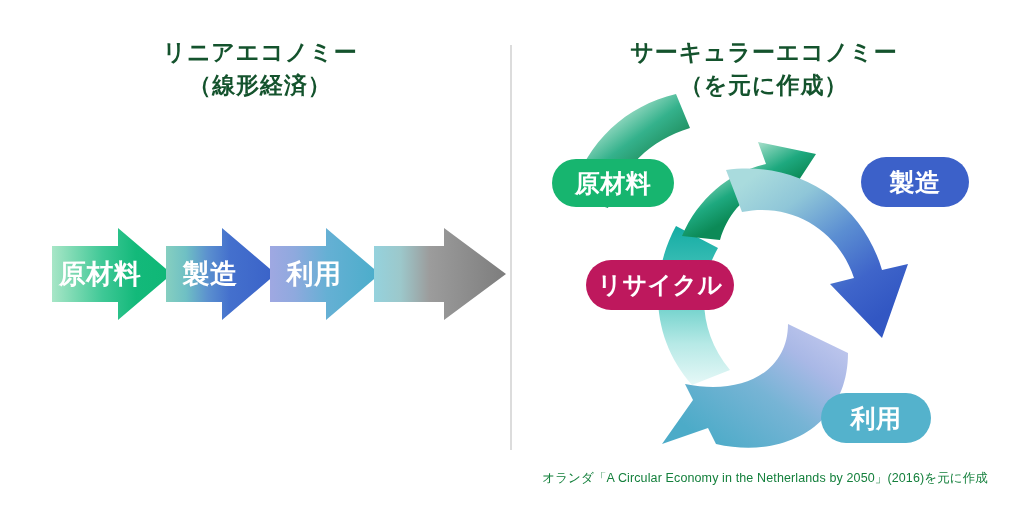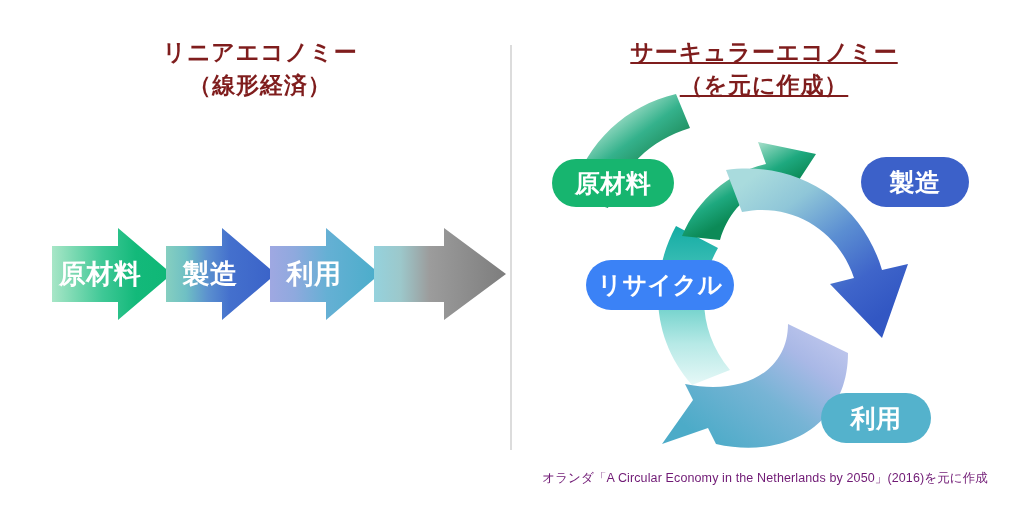--- a/index.html
+++ b/index.html
@@ -14,24 +14,24 @@
   
   .divider{
     position:absolute;left:510px;top:45px;width:2px;height:405px;
     background:#dcdcdc;
   }
 
   
   .title{
     position:absolute;text-align:center;
     font-size:23px;font-weight:700;letter-spacing:.04em;
-    color:#7f1d1d;line-height:1.42;
+    color:#14532d;line-height:1.42;
   }
   .title-left{left:40px;top:36px;width:440px;}
-  .title-right{left:540px;top:36px;width:448px;text-decoration:underline;}
+  .title-right{left:540px;top:36px;width:448px;}
   .title .l2{display:block;}
 
   
   .lin-wrap{position:absolute;left:40px;top:222px;width:470px;height:104px;}
   .arrow{
     position:absolute;top:0;height:104px;
     display:flex;align-items:center;justify-content:center;
   }
   .arrow svg{position:absolute;left:0;top:0;}
   .arrow .lab{
@@ -59,21 +59,21 @@
     z-index:5;white-space:nowrap;
   }
   #pill-raw   {left:552px;top:159px;width:122px;height:48px;}
   #pill-make  {left:861px;top:157px;width:108px;height:50px;}
   #pill-use   {left:821px;top:393px;width:110px;height:50px;}
   #pill-rec   {left:586px;top:260px;width:148px;height:50px;font-size:24px;}
 
   
   .footer{
     position:absolute;right:36px;top:470px;
-    font-size:12.5px;color:#701a75;letter-spacing:.01em;white-space:nowrap;
+    font-size:12.5px;color:#15803d;letter-spacing:.01em;white-space:nowrap;
   }
 </style>
 </head>
 <body>
 
 <div class="stage">
 
   <div class="divider"></div>
 
   <div class="title title-left">
@@ -221,20 +221,20 @@
     </div>
 
     <div class="pill" id="pill-make" style="position:absolute;left:331px;top:69px;background:#3c61c9;">
       <span>製造</span>
     </div>
 
     <div class="pill" id="pill-use" style="position:absolute;left:291px;top:305px;background:#54b2cc;">
       <span>利用</span>
     </div>
 
-    <div class="pill" id="pill-rec" style="position:absolute;left:56px;top:172px;background:#3b82f6;">
+    <div class="pill" id="pill-rec" style="position:absolute;left:56px;top:172px;background:#be185d;">
       <span>リサイクル</span>
     </div>
   </div>
 
   <div class="footer">オランダ「A Circular Economy in the Netherlands by 2050」(2016)を元に作成</div>
 
 </div>
 
 </body></html>

